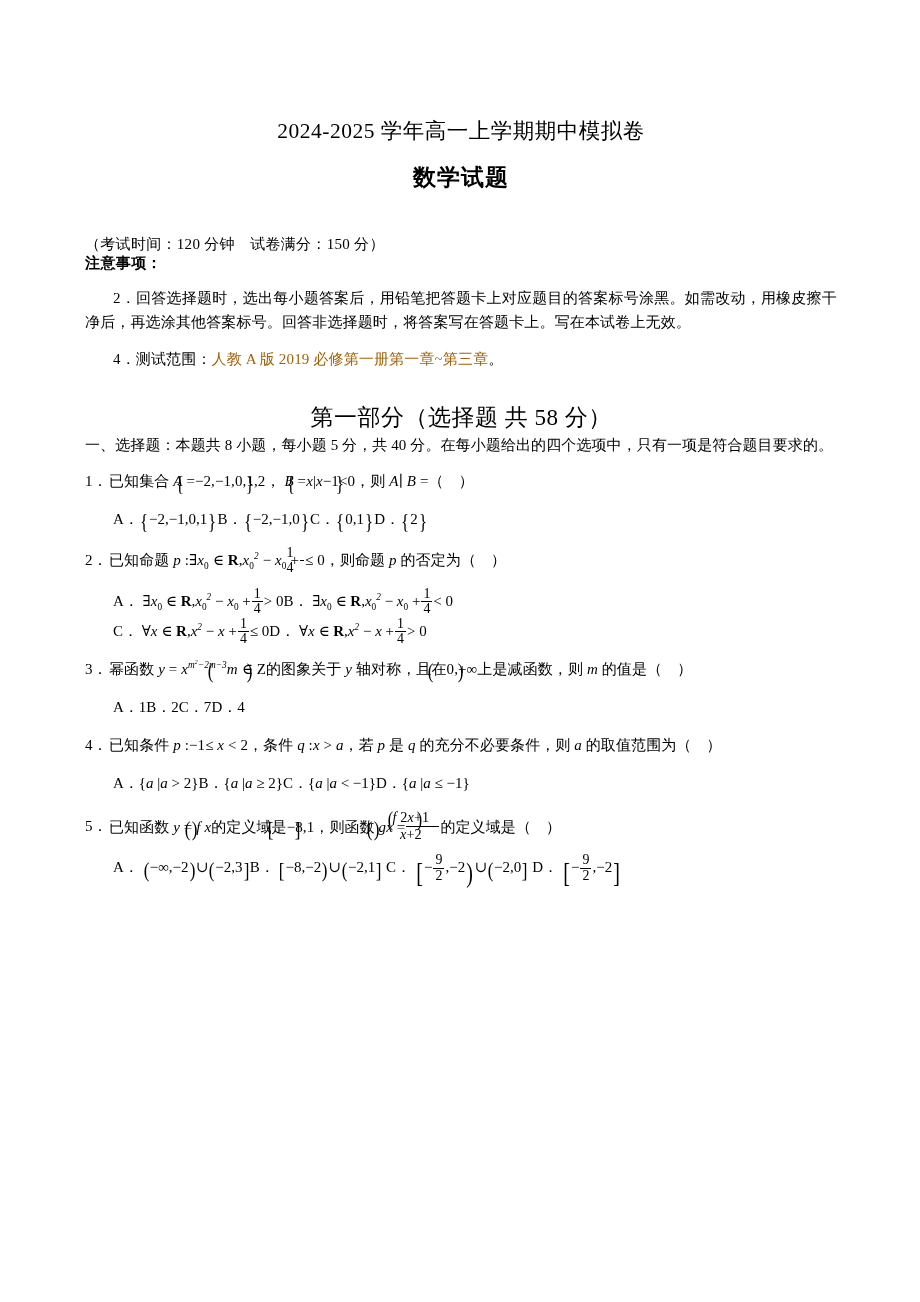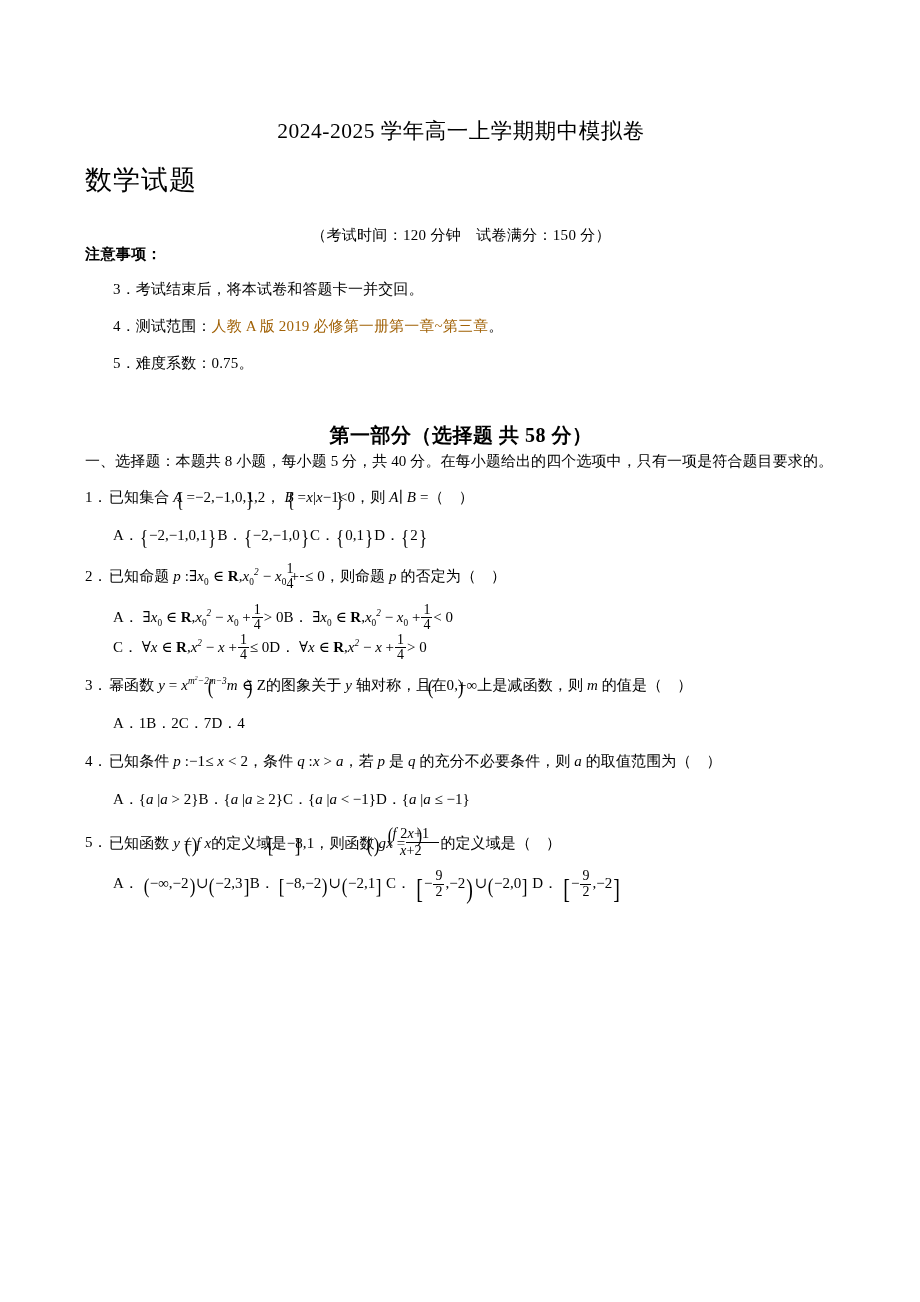--- a/index.html
+++ b/index.html
@@ -32,30 +32,30 @@
   
   .doc-title {
     text-align: center;
     font-size: 21.5px;
     letter-spacing: 0.5px;
     margin-top: 118px;
     line-height: 1.25;
     white-space: nowrap;
   }
   .doc-subtitle {
-    text-align: left;
-    font-size: 27px;
-    font-weight: normal;
+    text-align: center;
+    font-size: 23px;
+    font-weight: bold;
     margin-top: 17px;
     letter-spacing: 1px;
   }
   .exam-meta {
-    text-align: center;
-    font-size: 15px;
-    margin-top: 28px;
+    text-align: left;
+    font-size: 15px;
+    margin-top: 42px;
     letter-spacing: 0.3px;
   }
 
   
   .notice-title {
     font-size: 15px;
     font-weight: bold;
     letter-spacing: 0.4px;
   }
   .notice-item {
@@ -67,23 +67,23 @@
     text-align: justify;
     text-justify: inter-ideograph;
   }
   .red {
     color: #a16207;
   }
 
   
   .part-heading {
     text-align: center;
-    font-size: 20px;
-    font-weight: bold;
-    margin-top: 46px;
+    font-size: 23px;
+    font-weight: normal;
+    margin-top: 30px;
     letter-spacing: 0.5px;
   }
   .section-lead {
     font-size: 15px;
     line-height: 1.68;
     letter-spacing: 0.1px;
     text-align: justify;
     text-justify: inter-ideograph;
   }
 
@@ -177,25 +177,24 @@
 
 <div class="page">
   <div class="content">
 
     <div class="doc-title">2024-2025 学年高一上学期期中模拟卷</div>
     <div class="doc-subtitle">数学试题</div>
     <div class="exam-meta">（考试时间：120 分钟　试卷满分：150 分）</div>
 
     <div class="notice-title">注意事项：</div>
 
-    <div class="notice-item">3．考试结束后，将本试卷和答题卡一并交回。</div>
+    <div class="notice-item">2．回答选择题时，选出每小题答案后，用铅笔把答题卡上对应题目的答案标号涂黑。如需改动，用橡皮擦干净后，再选涂其他答案标号。回答非选择题时，将答案写在答题卡上。写在本试卷上无效。</div>
 
     <div class="notice-item"><span>4．测试范围：</span><span class="red">人教 A 版 2019 必修第一册第一章~第三章</span><span>。</span></div>
 
-    <div class="notice-item">5．难度系数：0.75。</div>
 
     <div class="part-heading">第一部分（选择题 共 58 分）</div>
     <div class="section-lead">一、选择题：本题共 8 小题，每小题 5 分，共 40 分。在每小题给出的四个选项中，只有一项是符合题目要求的。</div>
 
     <div class="question">
       <div class="q-stem"><span class="q-num">1．</span>已知集合<span class="m"> A</span> =<span class="mid-br">{</span><span class="mr">−2,−1,0,1,2</span><span class="mid-br">}</span>，<span class="m">&nbsp;B</span> =<span class="mid-br">{</span><span class="m">x</span><span class="mr">|</span><span class="m">x</span><span class="mr">−1&lt;0</span><span class="mid-br">}</span>，则<span class="m"> A</span>∣<span class="m">&nbsp;B</span> =（　）</div>
       <div class="q-options w-grid4">
         <span class="opt-row"><span class="opt">A．<span class="mid-br">{</span><span class="mr">−2,−1,0,1</span><span class="mid-br">}</span></span><span class="opt">B．<span class="mid-br">{</span><span class="mr">−2,−1,0</span><span class="mid-br">}</span></span><span class="opt">C．<span class="mid-br">{</span><span class="mr">0,1</span><span class="mid-br">}</span></span><span class="opt">D．<span class="mid-br">{</span><span class="mr">2</span><span class="mid-br">}</span></span></span>
       </div>
     </div>

